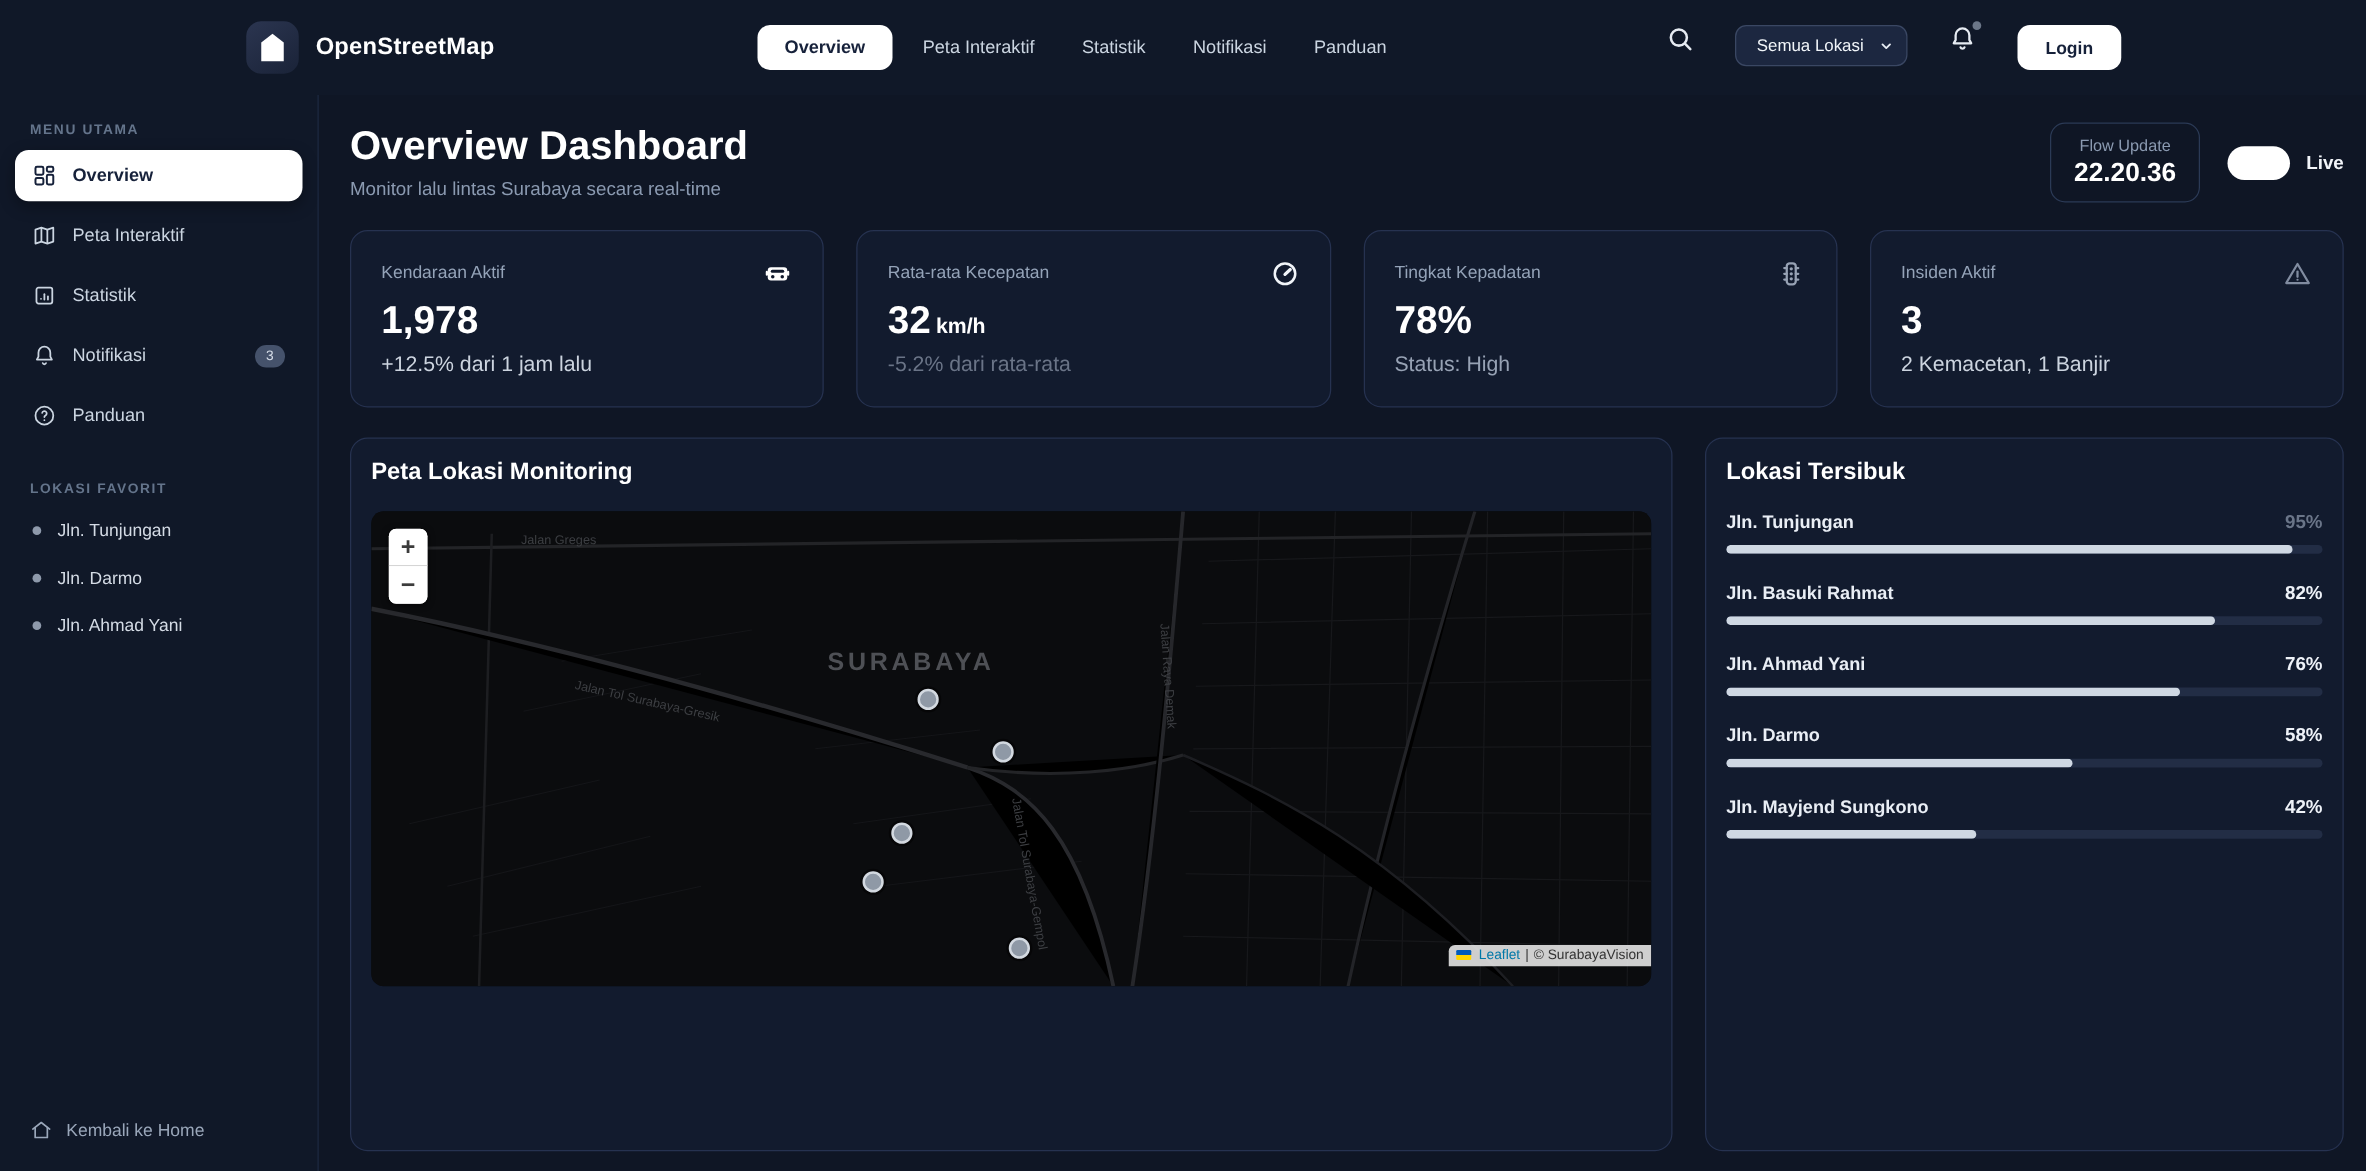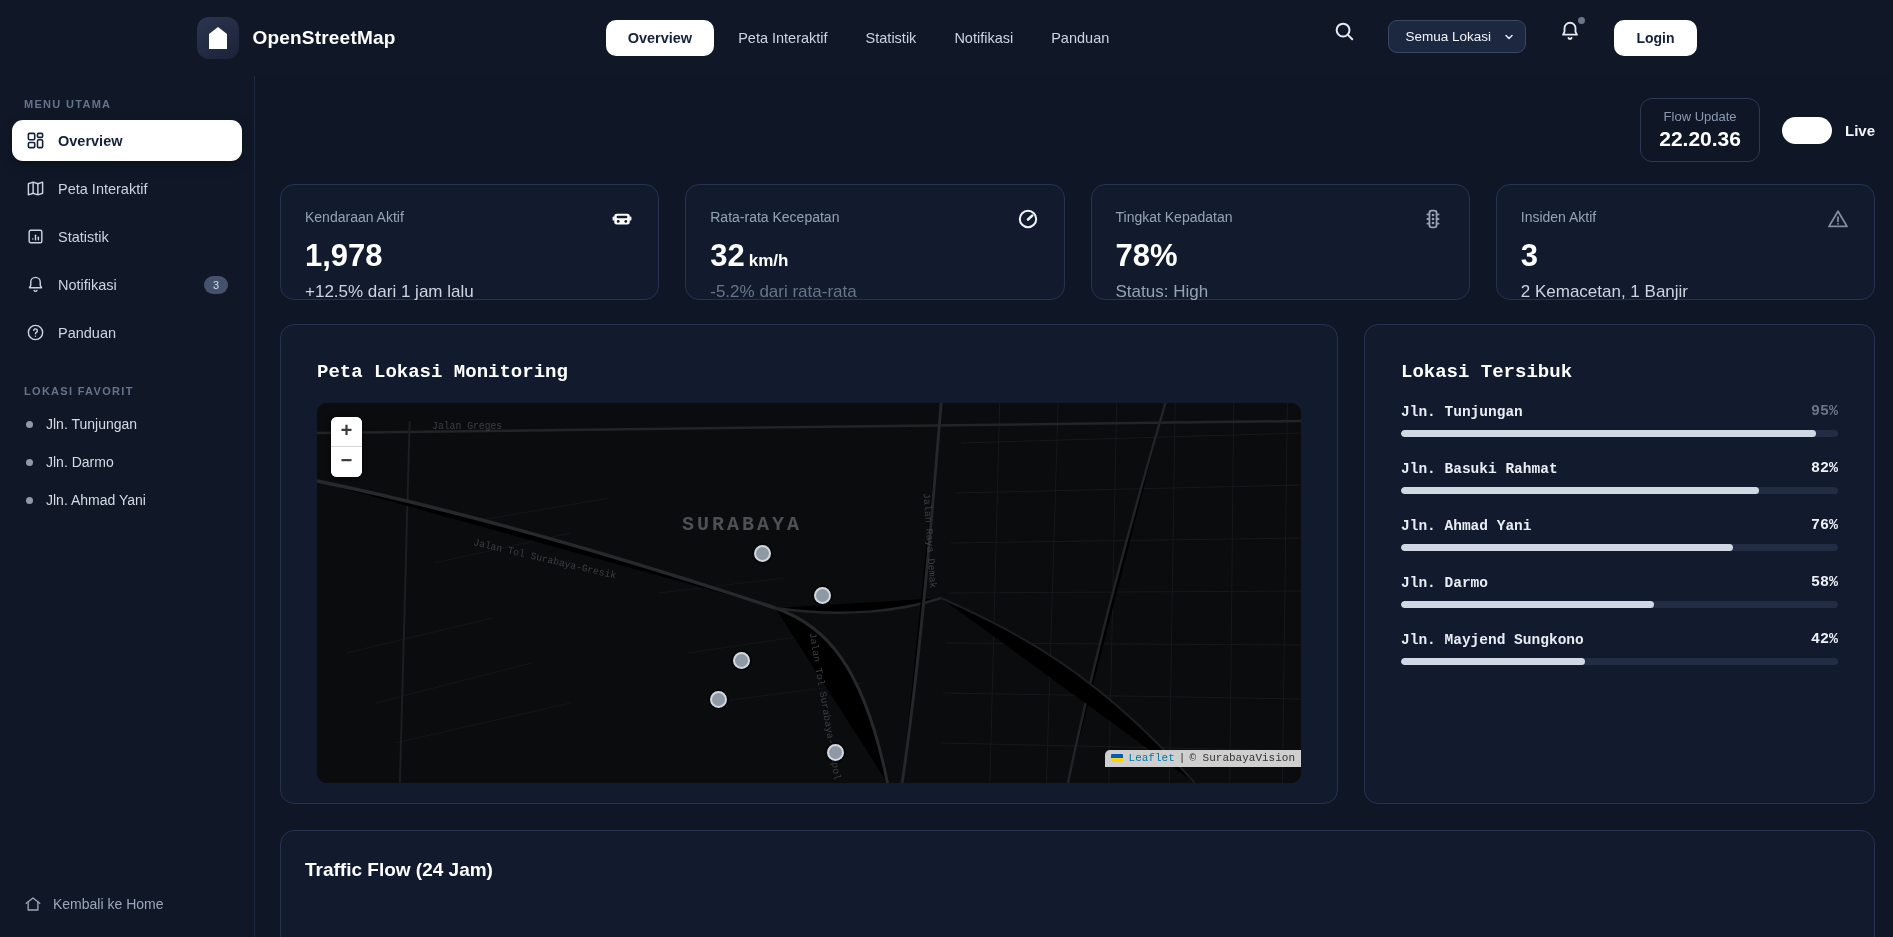--- a/index.html
+++ b/index.html
@@ -43,33 +43,33 @@
   .live-box { border:1px solid #2b3a56; border-radius:12px; padding:10px 18px; text-align:center; }
   .live-box .lbl { font-size:13px; color:#8b9ab1; }
   .live-box .time { font-size:21px; font-weight:bold; color:#ffffff; margin-top:3px; }
   .live-toggle { display:flex; align-items:center; gap:13px; }
   .switch { width:50px; height:27px; border-radius:999px; background:#ffffff; cursor:pointer; }
   .live-lbl { font-size:15px; font-weight:bold; color:#f2f5f9; }
 
   
   .stats-row { display:grid; grid-template-columns:repeat(4,1fr); gap:26px; margin-top:22px; }
   .card { background:#121b2e; border:1px solid #263250; border-radius:14px; }
-  .stat-card { position:relative; height:116px; padding:24px; }
+  .stat-card { position:relative; height:142px; padding:24px; }
   .stat-label { font-size:14px; color:#94a3b8; }
   .stat-icon { position:absolute; top:22px; right:24px; }
   .stat-value { margin-top:13px; font-size:31px; font-weight:bold; color:#ffffff; }
   .stat-unit { font-size:17px; margin-left:4px;text-align:center; }
   .stat-sub { margin-top:8px; font-size:17px; }
   .sub-bright { color:#ccd4df; }
   .sub-dim { color:#6a7487; }
   .sub-mid { color:#97a2b4; }
 
   
   .row2 { display:grid; grid-template-columns:1fr 511px; gap:26px; margin-top:24px; }
-  .panel { padding:36px; height:480px;font-family:Liberation Mono, monospace; }
+  .panel { padding:16px; height:571px; }
   .panel-title { font-size:19px; font-weight:bold; color:#ffffff; margin-bottom:20px; }
 
   
   .map-area { position:relative; height:380px; border-radius:10px; overflow:hidden; background:#0b0c0e; cursor:grab; }
   .map-svg { position:absolute; inset:0; }
   .zoom-ctl { position:absolute; top:14px; left:14px; width:31px; background:#ffffff; border-radius:6px; box-shadow:0 1px 5px rgba(0,0,0,.6); overflow:hidden; }
   .zoom-btn { display:block; width:31px; height:30px; background:#ffffff; border:none; font-size:20px; font-weight:bold; color:#3c3c3c; cursor:pointer; line-height:28px; font-family:inherit; }
   .zoom-btn:first-child { border-bottom:1px solid #d5d5d5; }
   .city-label { position:absolute; left:365px; top:110px; font-size:20px; font-weight:bold; letter-spacing:3px; color:#4e5055; }
   .marker { position:absolute; width:17px; height:17px; border-radius:50%; background:#8f99a6; border:2.5px solid #d3d9e0; box-shadow:0 0 0 2px rgba(0,0,0,.45); cursor:pointer; }
@@ -233,20 +233,24 @@
           <path d="M5.5 9.5V20h13V9.5"></path>
         </svg>
     </span>
     <span>Kembali ke Home</span>
   </div>
 </div>
 
 <div class="main">
 
   <div class="page-header">
+    <div>
+      <div class="page-title">Overview Dashboard</div>
+      <div class="page-subtitle">Monitor lalu lintas Surabaya secara real-time</div>
+    </div>
     <div class="header-right">
       <div class="live-box">
         <div class="lbl">Flow Update</div>
         <div class="time">22.20.36</div>
       </div>
       <div class="live-toggle">
         <div class="switch"></div>
         <span class="live-lbl">Live</span>
       </div>
     </div>

